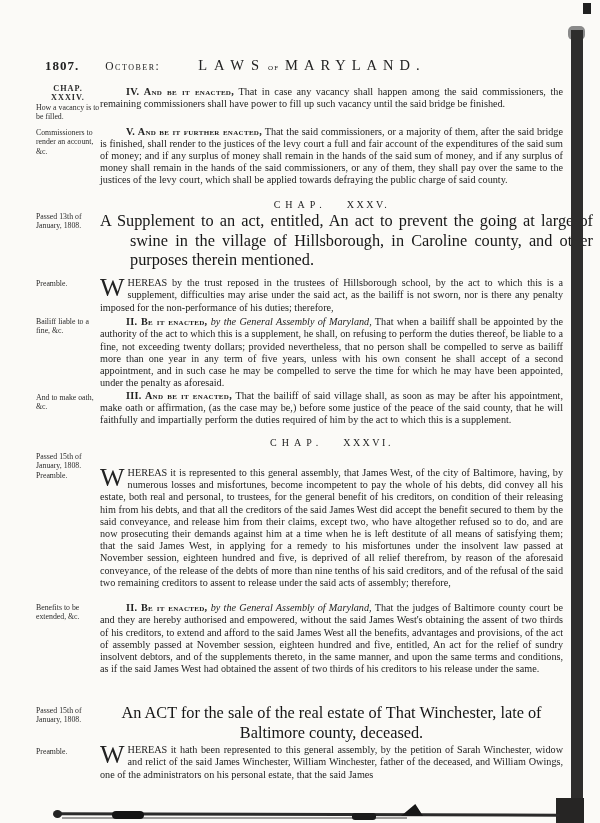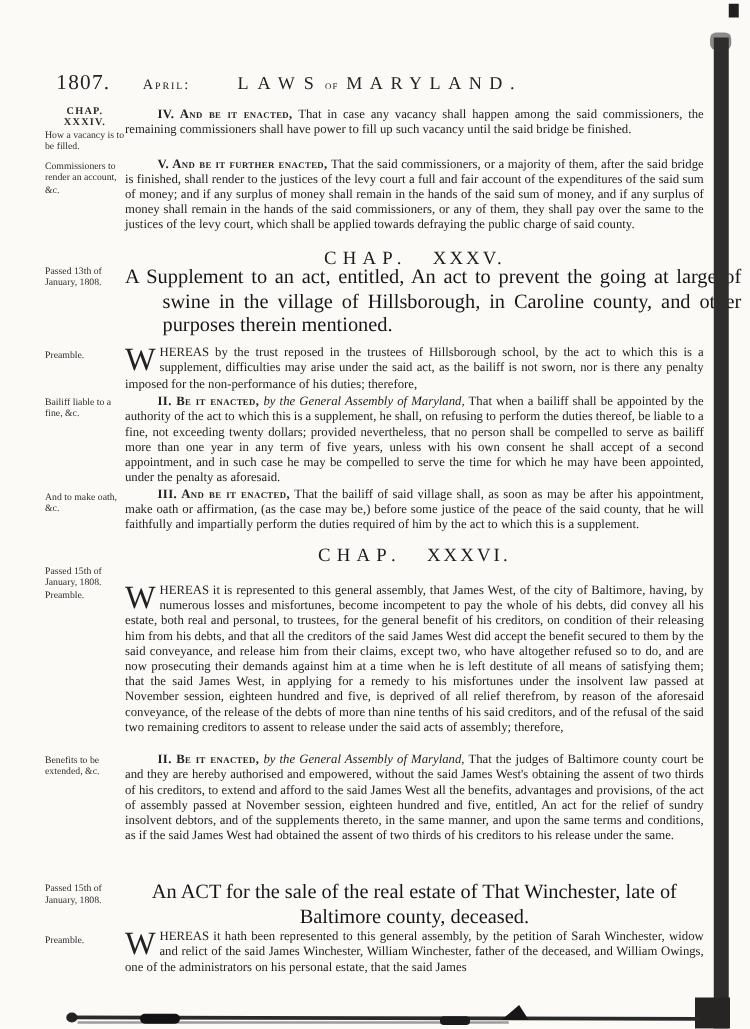--- a/index.html
+++ b/index.html
@@ -4,39 +4,39 @@
 <style>
   html,body { margin:0; padding:0; }
   .page {
     position:relative; width:600px; height:823px;
     background:#fbfaf7;
     font-family:"Liberation Serif", serif;
     color:#222; overflow:hidden;
   }
   
   .header { position:absolute; top:56px; left:45px; width:520px; white-space:nowrap; }
-  .hdr-year { font-size:17px; letter-spacing:1px; }
+  .hdr-year { font-size:13px; letter-spacing:1px;font-weight:bold; }
   .hdr-month { font-size:11.5px; font-variant:small-caps; letter-spacing:1.5px; margin-left:22px; }
   .hdr-title { margin-left:34px; font-size:14.5px; }
   .hdr-laws { letter-spacing:7px; }
   .hdr-of { font-size:10px; font-variant:small-caps; letter-spacing:1px; margin:0 6px 0 2px; }
   .hdr-maryland { letter-spacing:6px; }
 
   
   .m-note { position:absolute; left:36px; width:64px; font-size:7.8px; line-height:9.3px; color:#2b2b2b; text-align:left; }
   .m-center { text-align:center; font-weight:bold; letter-spacing:1px; font-size:8.2px; }
 
   
   .body-block { position:absolute; left:100px; width:463px; font-size:10.2px; line-height:12.3px; text-align:justify; }
   .sc { font-variant:small-caps; letter-spacing:0.3px;font-weight:bold; }
   .it { font-style:italic; }
   .dropcap { float:left; font-size:26px; line-height:20px; padding:1px 3px 0 0; }
 
   
-  .chap-head { position:absolute; left:100px; width:463px; text-align:center; font-size:15px; color:#1c1c1c; }
+  .chap-head { position:absolute; left:100px; width:463px; text-align:center; font-size:10px; color:#1c1c1c; }
   .chap-head .lbl { letter-spacing:5px; }
   .chap-head .num { letter-spacing:2.5px; margin-left:20px; }
 
   
   .act-title { position:absolute; left:100px; width:463px; font-size:16.3px; line-height:19.5px; color:#161616; }
   .hang { padding-left:30px; text-indent:-30px; text-align:justify; }
   .centered { text-align:center; }
 
   
   .art { position:absolute; }
@@ -51,21 +51,21 @@
   .blob-c { left:352px; top:813px; width:24px; height:7px; background:#1b1b1b; border-radius:3px; }
   .wedge { left:401px; top:804px; width:22px; height:12px; background:#171717; clip-path:polygon(0 100%, 100% 100%, 65% 0, 30% 55%); }
 </style>
 </head>
 <body>
 
 <div class="page">
 
   <div class="header">
     <span class="hdr-year">1807.</span>
-    <span class="hdr-month">April:</span>
+    <span class="hdr-month">October:</span>
     <span class="hdr-title"><span class="hdr-laws">LAWS</span><span class="hdr-of">of</span><span class="hdr-maryland">MARYLAND.</span></span>
   </div>
 
   <div class="m-note" style="top:84px;">
     <div class="m-center">CHAP.</div>
     <div class="m-center">XXXIV.</div>
     <div>How a vacancy is to be filled.</div>
   </div>
 
   <div class="body-block" style="top:86px;">

